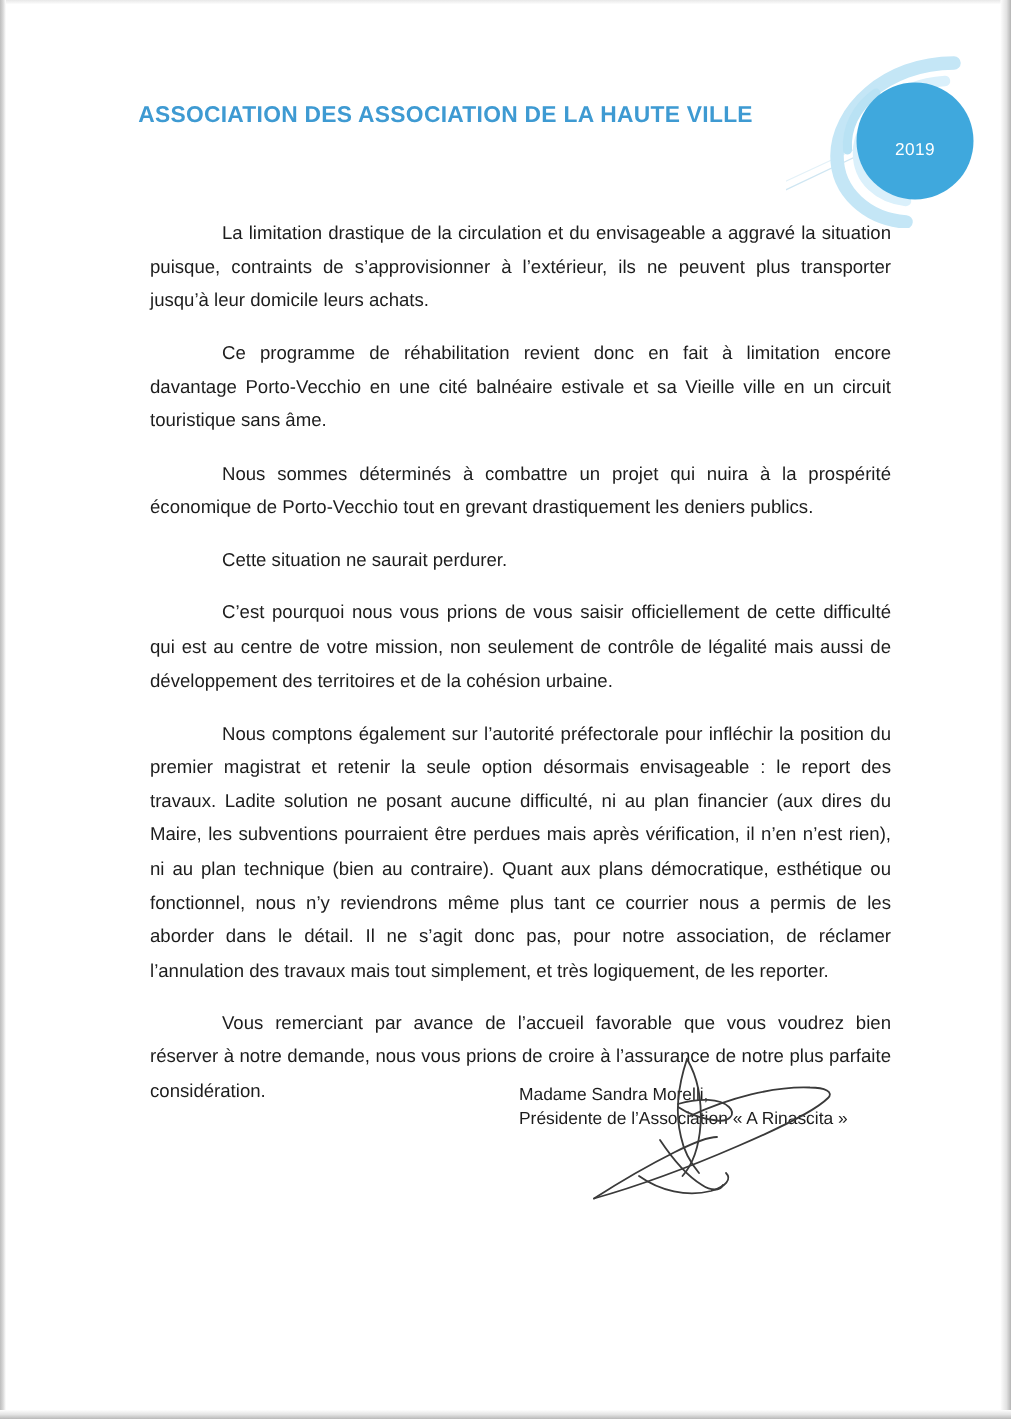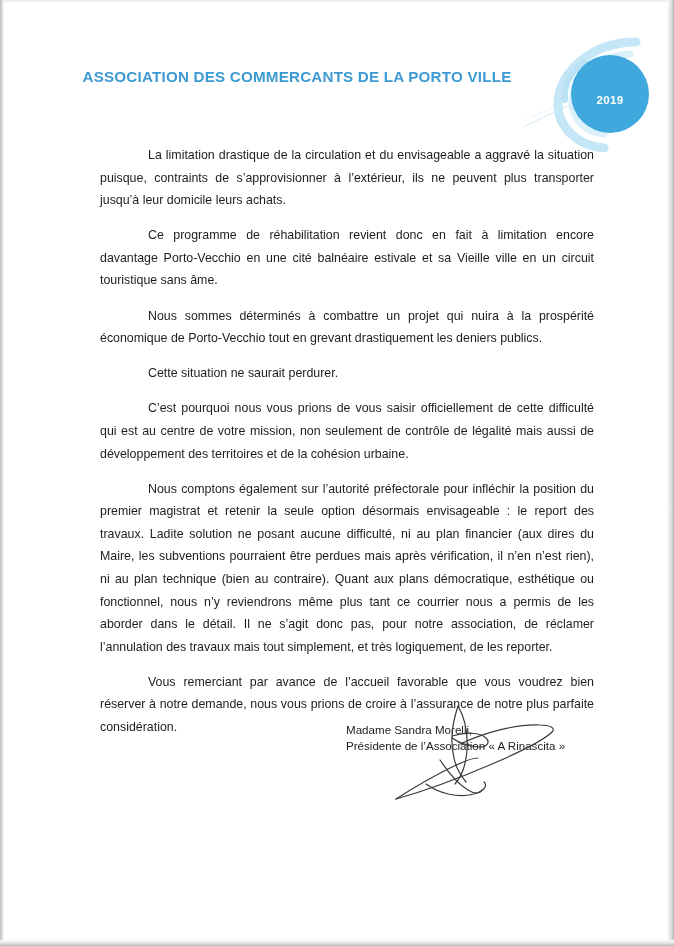--- a/index.html
+++ b/index.html
@@ -84,21 +84,21 @@
     width: 140px; height: 120px;
     display: flex;
     align-items: center;
     justify-content: center;
     pointer-events: none;
   }
   #logo-year span {
     color: #ffffff;
     font-family: "Liberation Sans", sans-serif;
     font-size: 11.5px;
-    font-weight: 700;
+    font-weight: 400;
     letter-spacing: 0.3px;
     transform: translate(16px, 8px);
   }
 
   
   #letter-body {
     position: absolute;
     left: 100px;
     top: 144px;
     width: 494px;
@@ -151,21 +151,21 @@
 <div id="page">
 
   <div class="edge-top"></div>
   <div class="edge-left"></div>
   <div class="edge-right"></div>
   <div class="edge-bottom"></div>
 
   <div id="letterhead">
 
     <div id="header-title">
-      <span>ASSOCIATION DES COMMERCANTS DE LA PORTO VILLE</span>
+      <span>ASSOCIATION DES ASSOCIATION DE LA HAUTE VILLE</span>
     </div>
 
     <div id="logo-mark">
       <svg id="logo-svg" width="140" height="120" viewBox="0 0 140 120">
 
         <path d="M -20 104 L 60 66" stroke="#cfe6f2" stroke-width="0.9" fill="none"></path>
         <path d="M -20 98 L 62 60" stroke="#e3f1f8" stroke-width="0.8" fill="none"></path>
 
         <path d="M 112 10 C 66 10 34 42 34 72 C 34 96 54 114 80 116" stroke="#c4e6f6" stroke-width="9" fill="none" stroke-linecap="round"></path>
 

